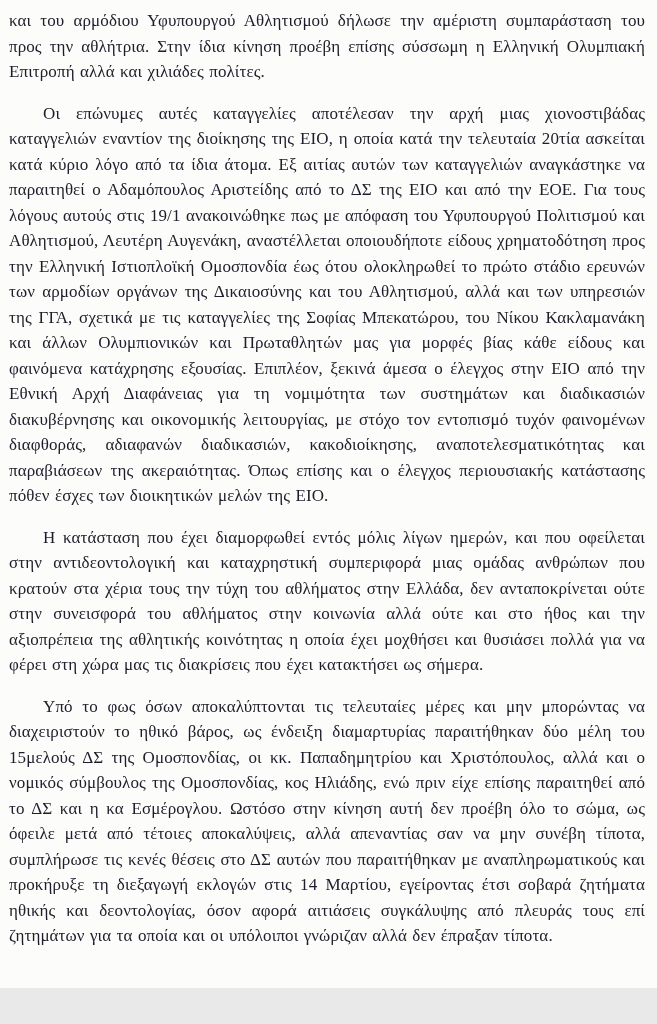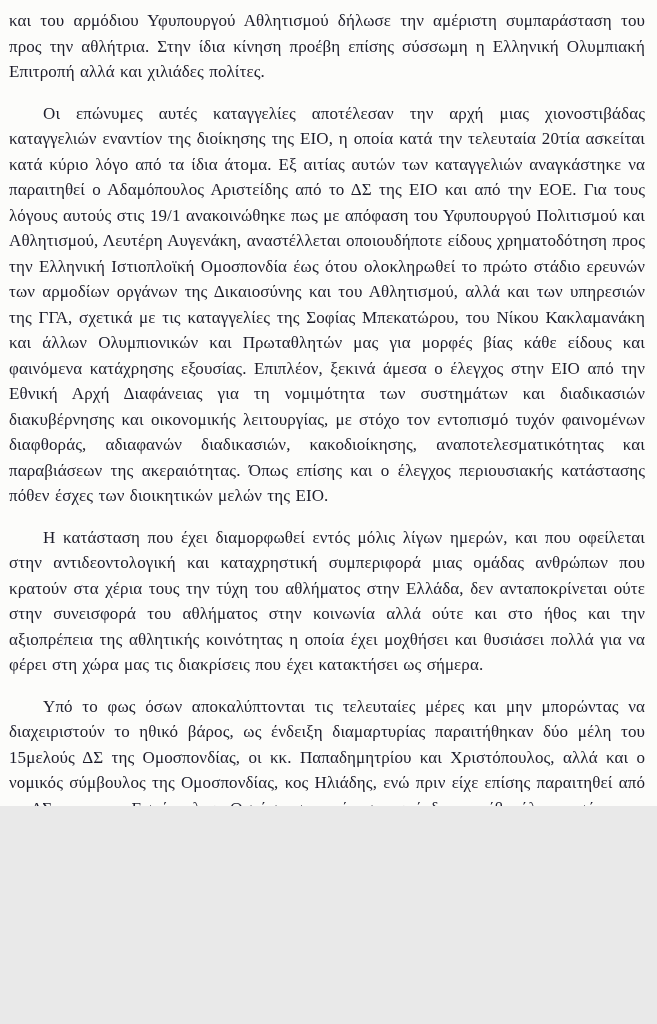--- a/index.html
+++ b/index.html
@@ -2,21 +2,21 @@
 <html><head>
 <meta charset="utf-8">
 <style>
   html, body {
     margin: 0;
     padding: 0;
     background: #e9e9e9;
   }
   .page {
     width: 657px;
-    height: 806px;
+    height: 988px;
     margin: 0 auto;
     background: #fcfcfa;
     box-sizing: border-box;
     padding: 8px 12px 6px 9px;
     overflow: hidden;
     font-family: "Liberation Serif", "DejaVu Serif", serif;
     color: #1d1d2b;
   }
   .page p {
     font-size: 17px;

